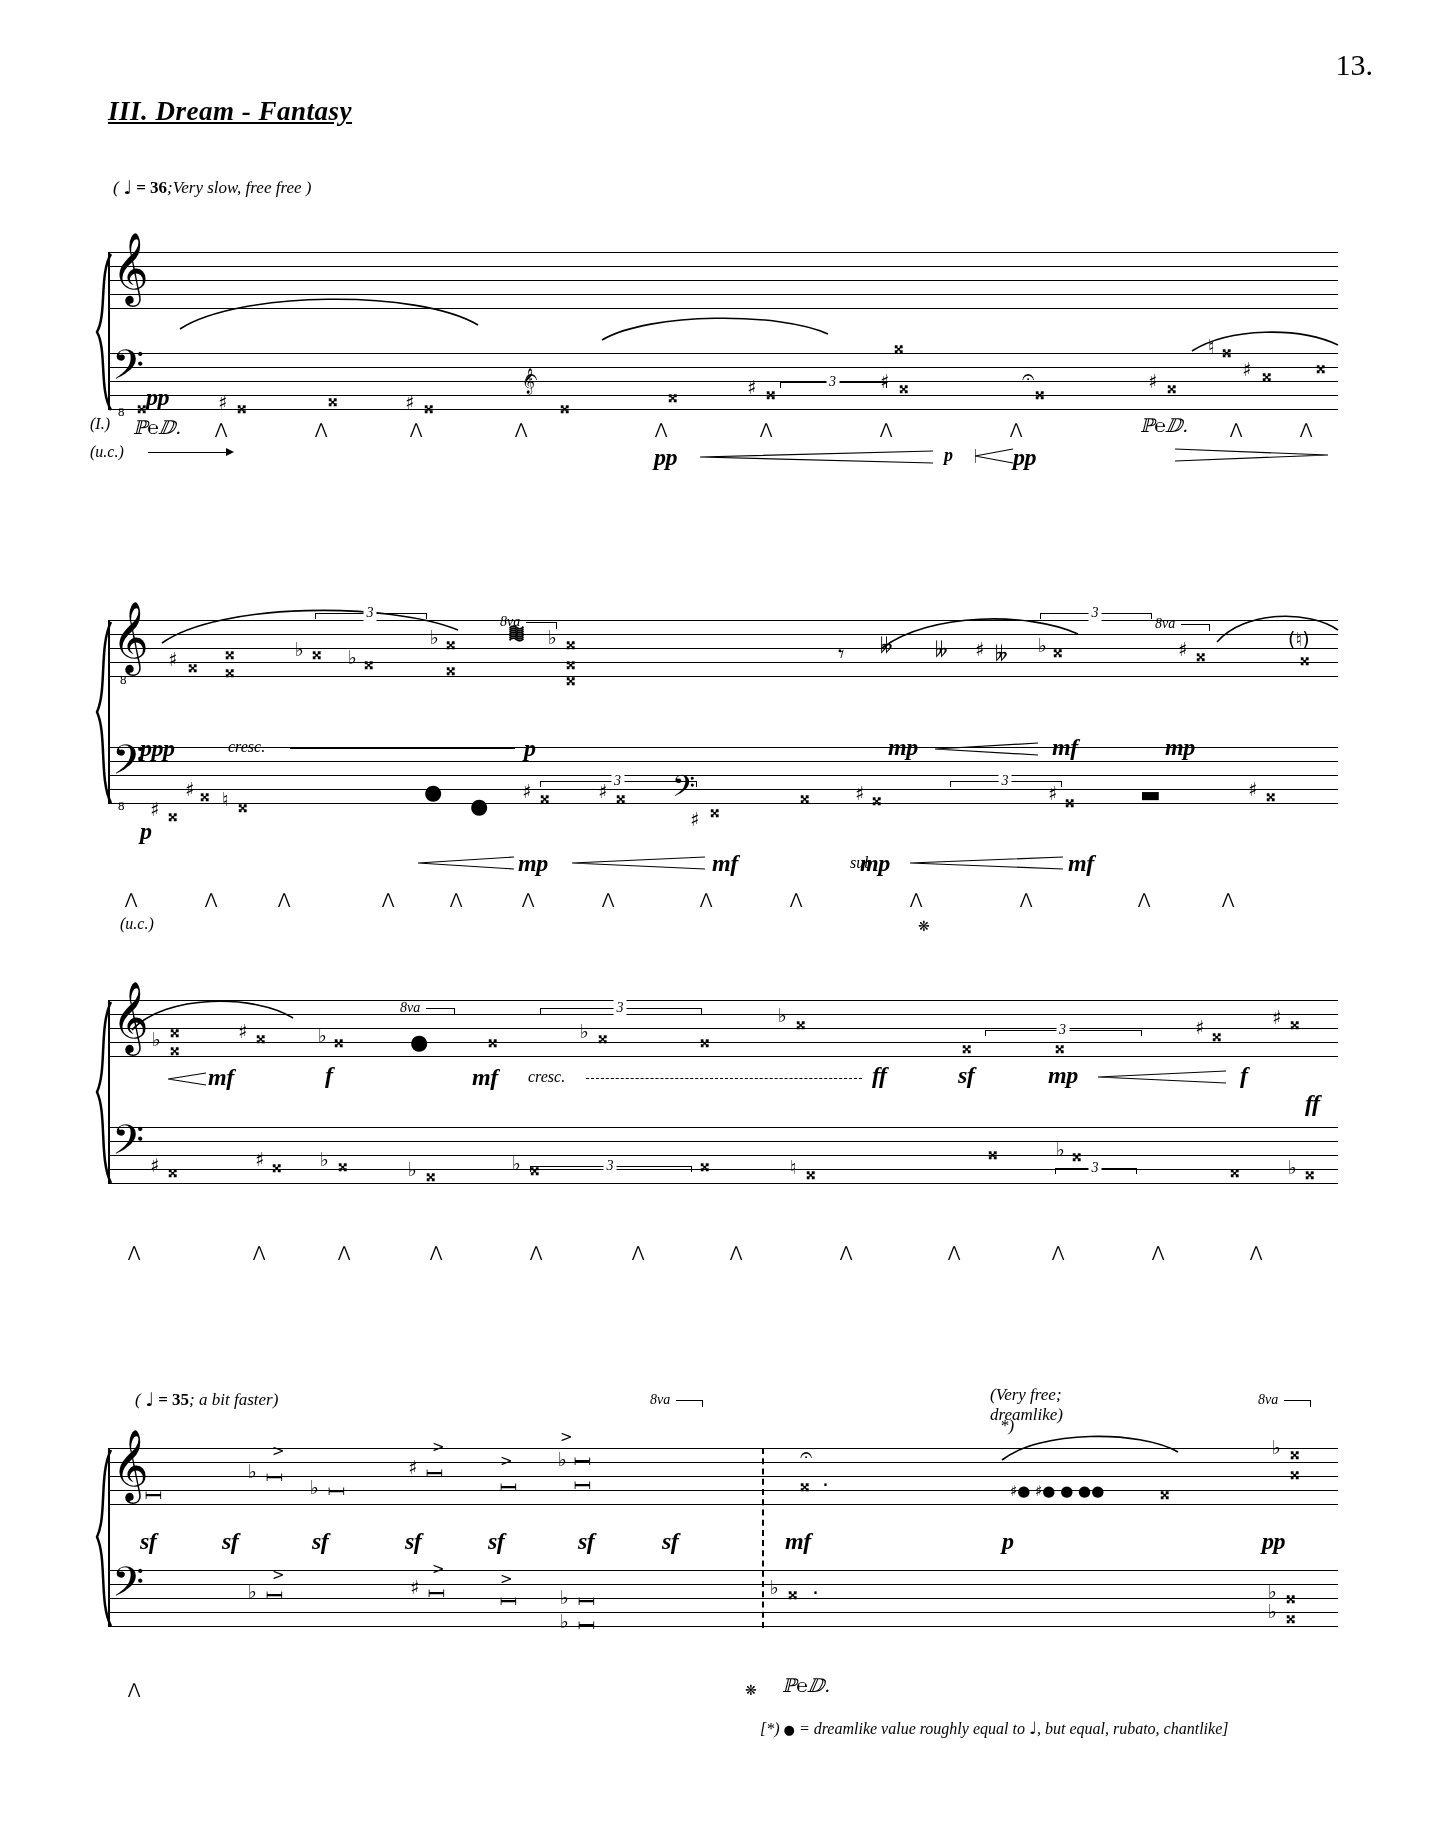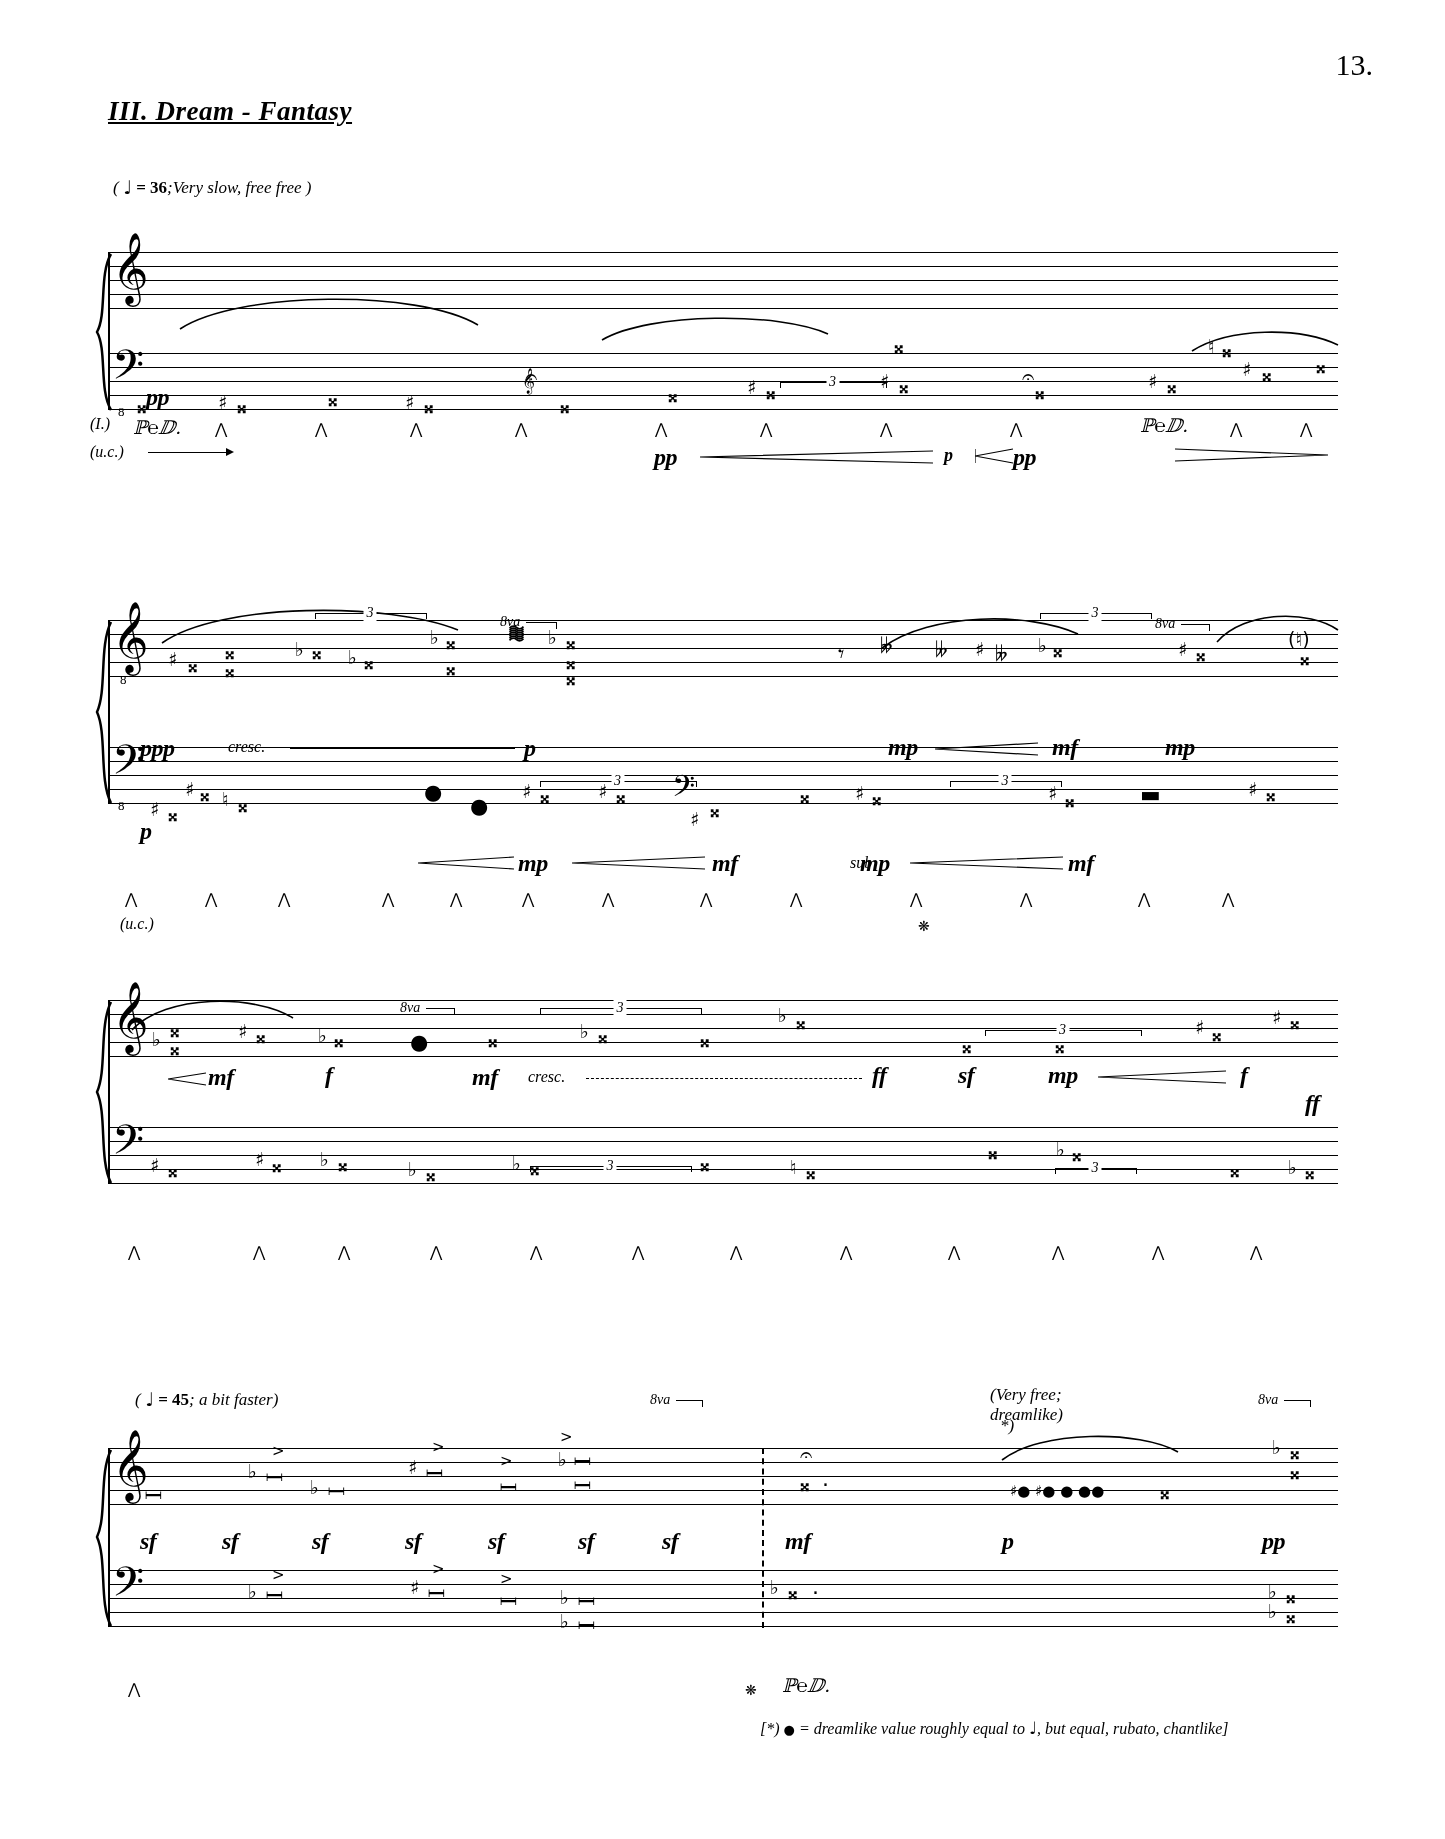--- a/index.html
+++ b/index.html
@@ -694,21 +694,21 @@
     <div class="ped-caret" style="left:1052px; top:1243px;">⋀</div>
     <div class="ped-caret" style="left:1152px; top:1243px;">⋀</div>
     <div class="ped-caret" style="left:1250px; top:1243px;">⋀</div>
   </div>
 
   <div class="system">
 
     <div class="tempo-mark" style="left:135px; top:1388px;">
       <span>(</span>
       <span class="note-glyph">♩</span>
-      <span class="bpm">= 45</span><span>;</span>
+      <span class="bpm">= 35</span><span>;</span>
       <span>a bit faster</span><span>)</span>
     </div>
 
     <div class="expr big" style="left:990px; top:1385px;">(Very free; dreamlike)</div>
 
     <div class="brace" style="left:93px; top:1448px;">
       <svg width="22" height="180" viewBox="0 0 22 180">
         <path d="M18,2 C6,25 14,68 4,89 C14,111 6,156 18,178" fill="none" stroke="#000" stroke-width="2.5"></path>
       </svg>
     </div>

